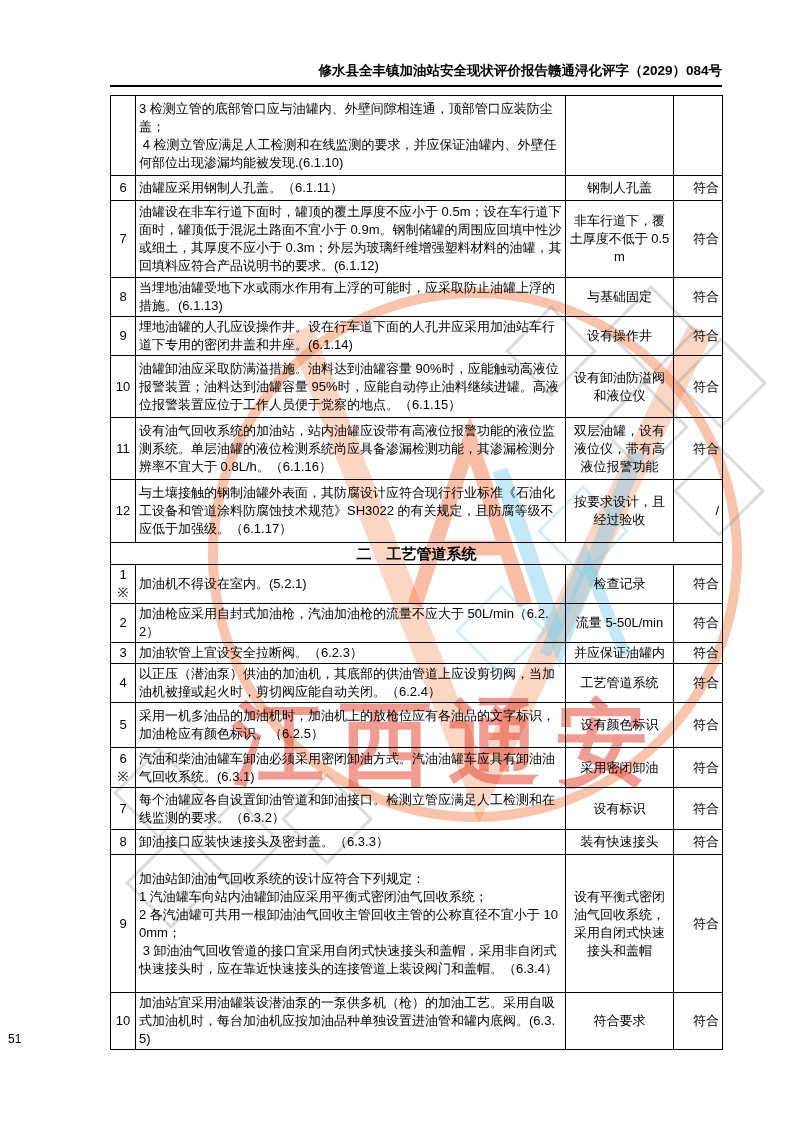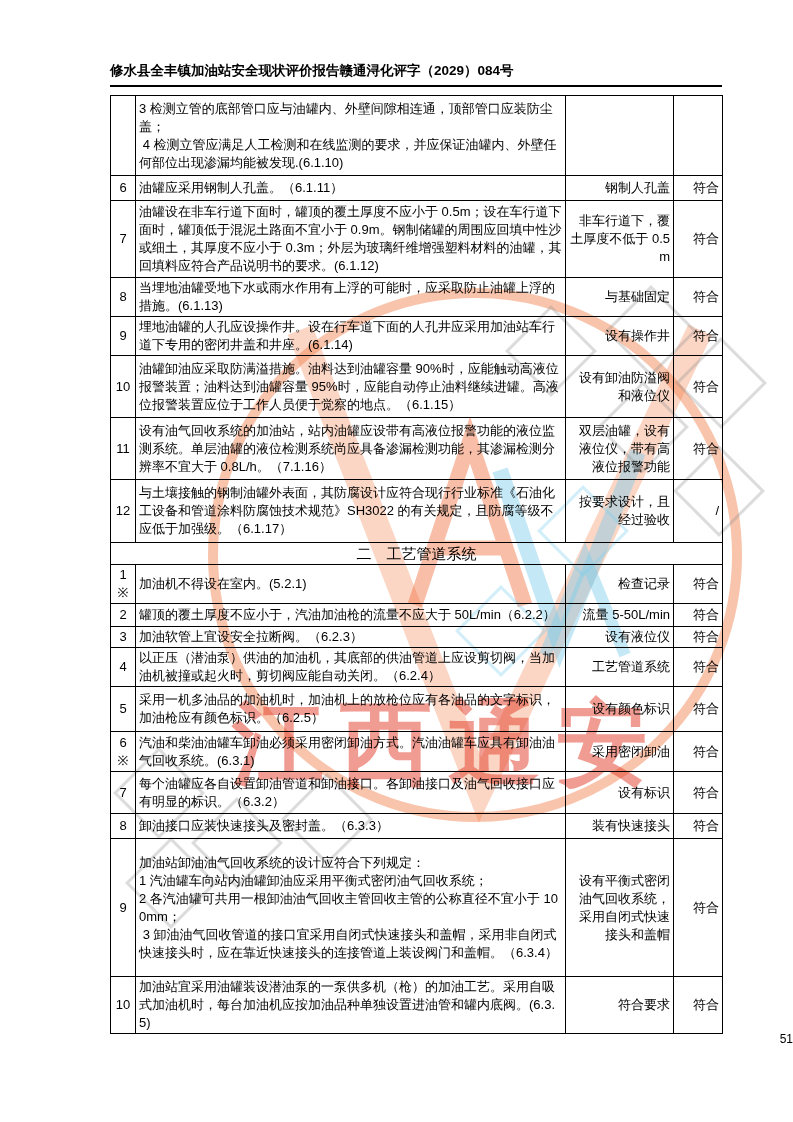--- a/index.html
+++ b/index.html
@@ -4,48 +4,48 @@
 <style>
   html,body { margin:0; padding:0; background:#e8e8e8; }
   .page {
     position:relative; width:793px; height:1122px; background:#ffffff;
     margin:0 auto; overflow:hidden;
     font-family:"Liberation Sans", sans-serif; color:#000;
   }
   
   .hdr {
     position:absolute; left:110px; top:62px; width:612px;
-    display:flex; justify-content:flex-start; align-items:flex-end;
+    display:flex; justify-content:flex-end; align-items:flex-end;
     border-bottom:2px solid #000; padding-bottom:5px;
     font-weight:bold; font-size:13.5px; z-index:2;
   }
   
   .wm { position:absolute; inset:0; z-index:1; pointer-events:none; }
   .wm-red {
     position:absolute; left:232px; top:698px;
     font-size:92px; font-weight:bold; letter-spacing:16px; line-height:1;
     color:rgba(226,58,38,0.50); font-family:"Liberation Serif", serif;
     white-space:nowrap;
   }
   
   table.doc {
     position:absolute; left:110px; top:95px; width:613px;
     border-collapse:collapse; table-layout:fixed;
     font-size:13px; z-index:2; background:transparent;
   }
   table.doc td { border:1px solid #000; padding:1px 3px; line-height:18px; vertical-align:middle; word-break:break-all; }
   td.c-no { text-align:center; padding:1px 0; }
   td.c-content { text-align:left; white-space:pre-wrap; }
-  td.c-record { text-align:right; line-height:19px; }
+  td.c-record { text-align:center; line-height:19px; }
   td.c-result { text-align:right; }
-  tr.sec-row td { text-align:center; font-weight:normal; font-size:15px; border-left:1px solid #000; border-right:1px solid #000; }
+  tr.sec-row td { text-align:center; font-weight:bold; font-size:15px; border-left:1px solid #000; border-right:1px solid #000; }
   tr.head-row td { text-align:center; font-weight:bold; }
   td.bold { font-weight:normal; }
   .pageno {
-    position:absolute; left:8px; right:0; top:1032px; text-align:right;
+    position:absolute; left:8px; right:0; top:1032px; text-align:left;
     font-size:12px; z-index:2;
   }
 </style>
 </head>
 <body>
 
 <div class="page">
 
   <div class="wm">
     <svg width="793" height="1122" viewBox="0 0 793 1122">
@@ -119,21 +119,21 @@
         <td class="c-result">符合</td>
       </tr>
       <tr style="height:62px">
         <td class="c-no">10</td>
         <td class="c-content">油罐卸油应采取防满溢措施。油料达到油罐容量 90%时，应能触动高液位报警装置；油料达到油罐容量 95%时，应能自动停止油料继续进罐。高液位报警装置应位于工作人员便于觉察的地点。（6.1.15）</td>
         <td class="c-record">设有卸油防溢阀和液位仪</td>
         <td class="c-result">符合</td>
       </tr>
       <tr style="height:62px">
         <td class="c-no">11</td>
-        <td class="c-content">设有油气回收系统的加油站，站内油罐应设带有高液位报警功能的液位监测系统。单层油罐的液位检测系统尚应具备渗漏检测功能，其渗漏检测分辨率不宜大于 0.8L/h。（7.1.16）</td>
+        <td class="c-content">设有油气回收系统的加油站，站内油罐应设带有高液位报警功能的液位监测系统。单层油罐的液位检测系统尚应具备渗漏检测功能，其渗漏检测分辨率不宜大于 0.8L/h。（6.1.16）</td>
         <td class="c-record">双层油罐，设有液位仪，带有高液位报警功能</td>
         <td class="c-result">符合</td>
       </tr>
       <tr style="height:63px">
         <td class="c-no">12</td>
         <td class="c-content">与土壤接触的钢制油罐外表面，其防腐设计应符合现行行业标准《石油化工设备和管道涂料防腐蚀技术规范》SH3022 的有关规定，且防腐等级不应低于加强级。（6.1.17）</td>
         <td class="c-record">按要求设计，且经过验收</td>
         <td class="c-result">/</td>
       </tr>
 
@@ -143,28 +143,28 @@
 
 
       <tr style="height:22px">
         <td class="c-no">1※</td>
         <td class="c-content bold">加油机不得设在室内。(5.2.1)</td>
         <td class="c-record">检查记录</td>
         <td class="c-result">符合</td>
       </tr>
       <tr style="height:23px">
         <td class="c-no">2</td>
-        <td class="c-content">罐顶的覆土厚度不应小于，汽油加油枪的流量不应大于 50L/min（6.2.2）</td>
+        <td class="c-content">加油枪应采用自封式加油枪，汽油加油枪的流量不应大于 50L/min（6.2.2）</td>
         <td class="c-record">流量 5-50L/min</td>
         <td class="c-result">符合</td>
       </tr>
       <tr style="height:20px">
         <td class="c-no">3</td>
         <td class="c-content">加油软管上宜设安全拉断阀。（6.2.3）</td>
-        <td class="c-record">设有液位仪</td>
+        <td class="c-record">并应保证油罐内</td>
         <td class="c-result">符合</td>
       </tr>
       <tr style="height:38px">
         <td class="c-no">4</td>
         <td class="c-content">以正压（潜油泵）供油的加油机，其底部的供油管道上应设剪切阀，当加油机被撞或起火时，剪切阀应能自动关闭。（6.2.4）</td>
         <td class="c-record">工艺管道系统</td>
         <td class="c-result">符合</td>
       </tr>
       <tr style="height:45px">
         <td class="c-no">5</td>
@@ -173,21 +173,21 @@
         <td class="c-result">符合</td>
       </tr>
       <tr style="height:40px">
         <td class="c-no">6※</td>
         <td class="c-content bold">汽油和柴油油罐车卸油必须采用密闭卸油方式。汽油油罐车应具有卸油油气回收系统。(6.3.1)</td>
         <td class="c-record">采用密闭卸油</td>
         <td class="c-result">符合</td>
       </tr>
       <tr style="height:42px">
         <td class="c-no">7</td>
-        <td class="c-content">每个油罐应各自设置卸油管道和卸油接口。各卸油接口及油气回收接口应有明显的标识。（6.3.2）</td>
+        <td class="c-content">每个油罐应各自设置卸油管道和卸油接口。检测立管应满足人工检测和在线监测的要求。（6.3.2）</td>
         <td class="c-record">设有标识</td>
         <td class="c-result">符合</td>
       </tr>
       <tr style="height:25px">
         <td class="c-no">8</td>
         <td class="c-content">卸油接口应装快速接头及密封盖。（6.3.3）</td>
         <td class="c-record">装有快速接头</td>
         <td class="c-result">符合</td>
       </tr>
       <tr style="height:138px">

